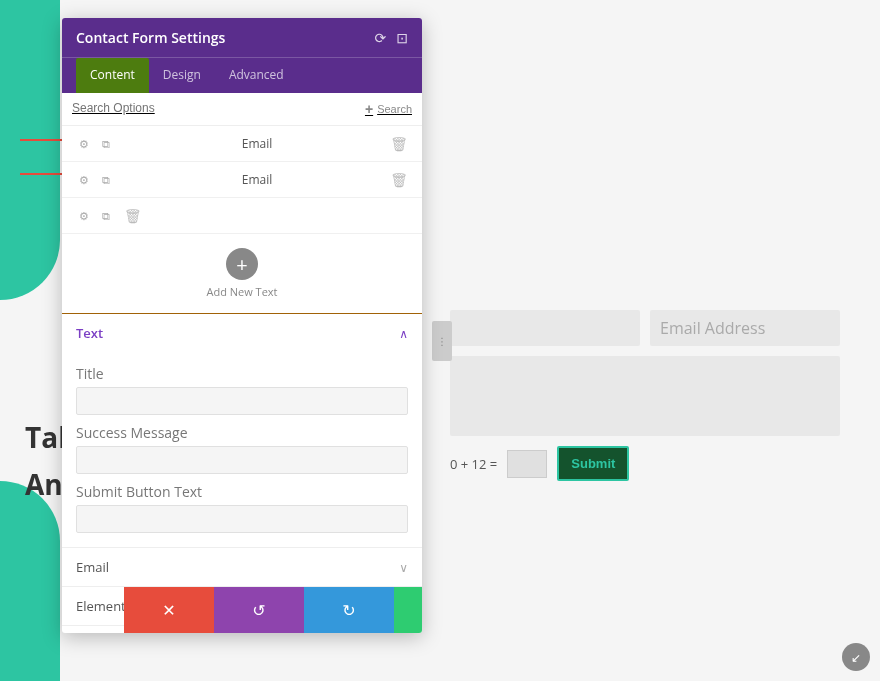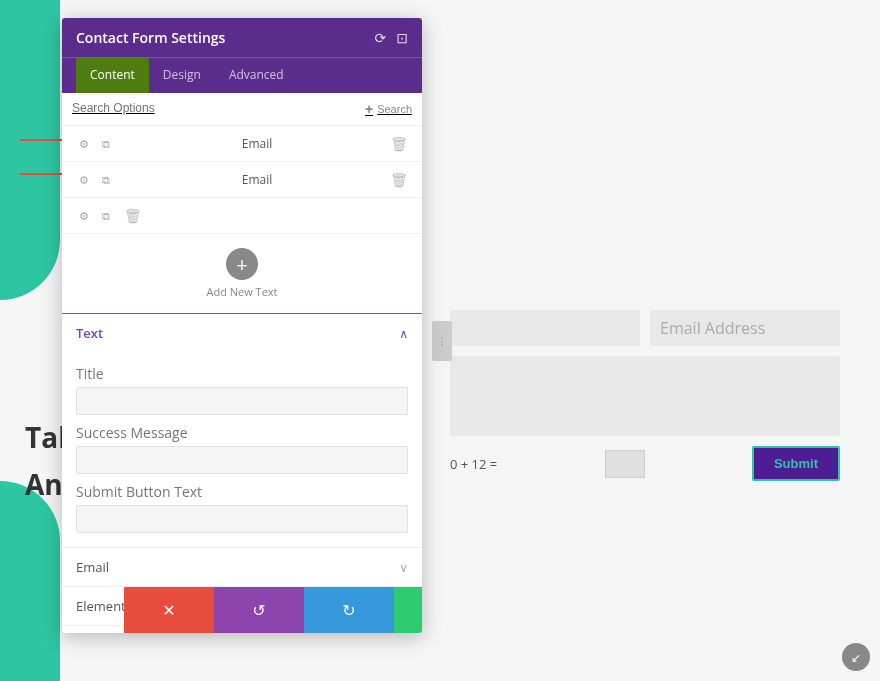--- a/index.html
+++ b/index.html
@@ -82,36 +82,36 @@
       width: 100%;
       height: 80px;
       background: #e8e8e8;
       border: none;
       border-radius: 2px;
       margin-bottom: 10px;
     }
     .form-footer {
       display: flex;
       align-items: center;
-      justify-content: space-between;
+      justify-content: flex-start;
       gap: 10px;
     }
     .captcha-text {
       font-size: 13px;
       color: #555;
     }
     .captcha-box {
       width: 40px;
       height: 28px;
       background: #e0e0e0;
       border: 1px solid #ccc;
     }
     .submit-btn {
-      padding: 8px 20px;
-      background: #4c1d95;
+      padding: 8px 12px;
+      background: #14532d;
       border: 2px solid #2dc5a2;
       color: #2dc5a2;
       font-weight: 700;
       font-size: 13px;
       border-radius: 2px;
       cursor: pointer;
     }
 
     
     .arrow-indicator {

